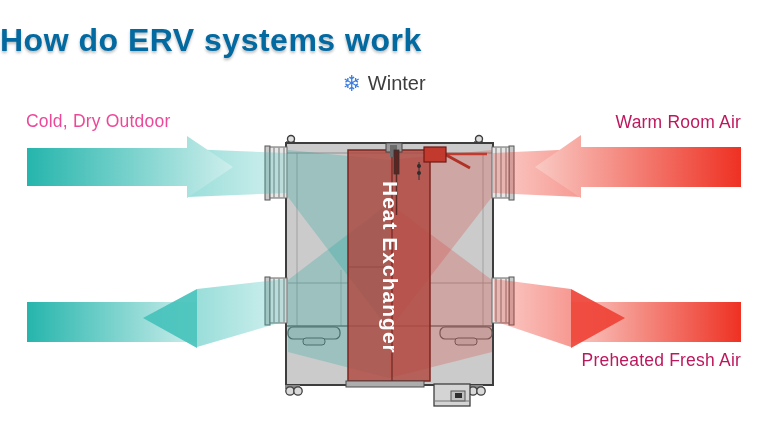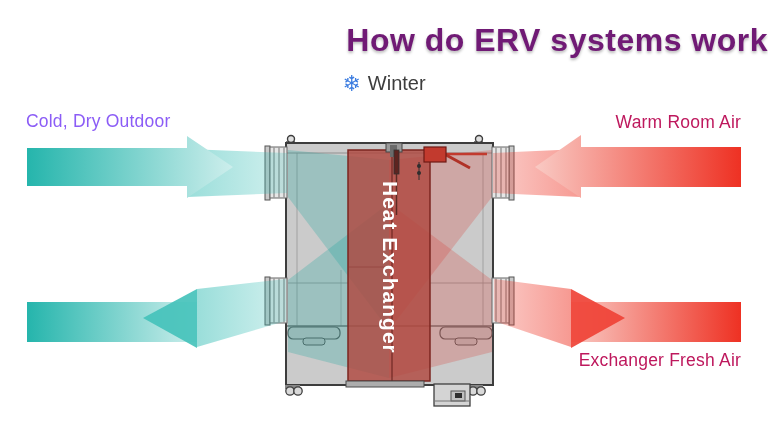--- a/index.html
+++ b/index.html
@@ -1,31 +1,31 @@
 <!DOCTYPE html>
 <html><head>
 <meta charset="utf-8">
 <style>
   html,body{margin:0;padding:0;background:#fff;}
   .stage{
     position:relative;width:768px;height:434px;overflow:hidden;background:#fff;
     font-family:"Liberation Sans", sans-serif;
   }
   .title{
-    position:absolute;top:22px;left:0;width:768px;margin:0;text-align:right;
-    font-size:32px;font-weight:bold;color:#701a75;letter-spacing:.5px;
+    position:absolute;top:22px;left:0;width:768px;margin:0;text-align:left;
+    font-size:32px;font-weight:bold;color:#0369a1;letter-spacing:.5px;
     text-shadow:0 2px 3px rgba(0,0,0,.28);
   }
   .season{
     position:absolute;top:72px;left:0;width:768px;display:flex;align-items:center;
     justify-content:center;gap:7px;font-size:20px;color:#3d3d3d;
   }
   .season .flake{color:#3b7ce0;font-size:22px;line-height:20px;}
   .flow-label{position:absolute;font-size:17.5px;letter-spacing:.2px;white-space:nowrap;}
-  .teal-label{color:#8b5cf6;}
+  .teal-label{color:#ec4899;}
   .red-label{color:#be185d;}
   .lbl-tl{left:26px;top:111px;}
   .lbl-tr{right:27px;top:112px;text-align:right;}
   .lbl-bl{left:27px;top:348px;}
   .lbl-br{right:27px;top:350px;text-align:right;}
   .hx-label{
     position:absolute;left:376px;top:152px;width:28px;height:230px;
     writing-mode:vertical-rl;text-align:center;line-height:28px;
     color:#ffffff;font-size:21px;font-weight:600;letter-spacing:1px;white-space:nowrap;
   }
@@ -189,17 +189,17 @@
 
       <g>
         <rect x="571" y="302" width="170" height="40" fill="url(#gRed)"></rect>
         <path d="M625,318 L571,289 L571,348 Z" fill="#ef4236" fill-opacity=".92"></path>
       </g>
     </g>
   </svg>
 
   <div class="flow-label teal-label lbl-tl">Cold, Dry Outdoor</div>
   <div class="flow-label red-label lbl-tr">Warm Room Air</div>
-  <div class="flow-label red-label lbl-br">Exchanger Fresh Air</div>
+  <div class="flow-label red-label lbl-br">Preheated Fresh Air</div>
 
   <div class="hx-label">Heat Exchanger</div>
 
 </div>
 
 </body></html>

